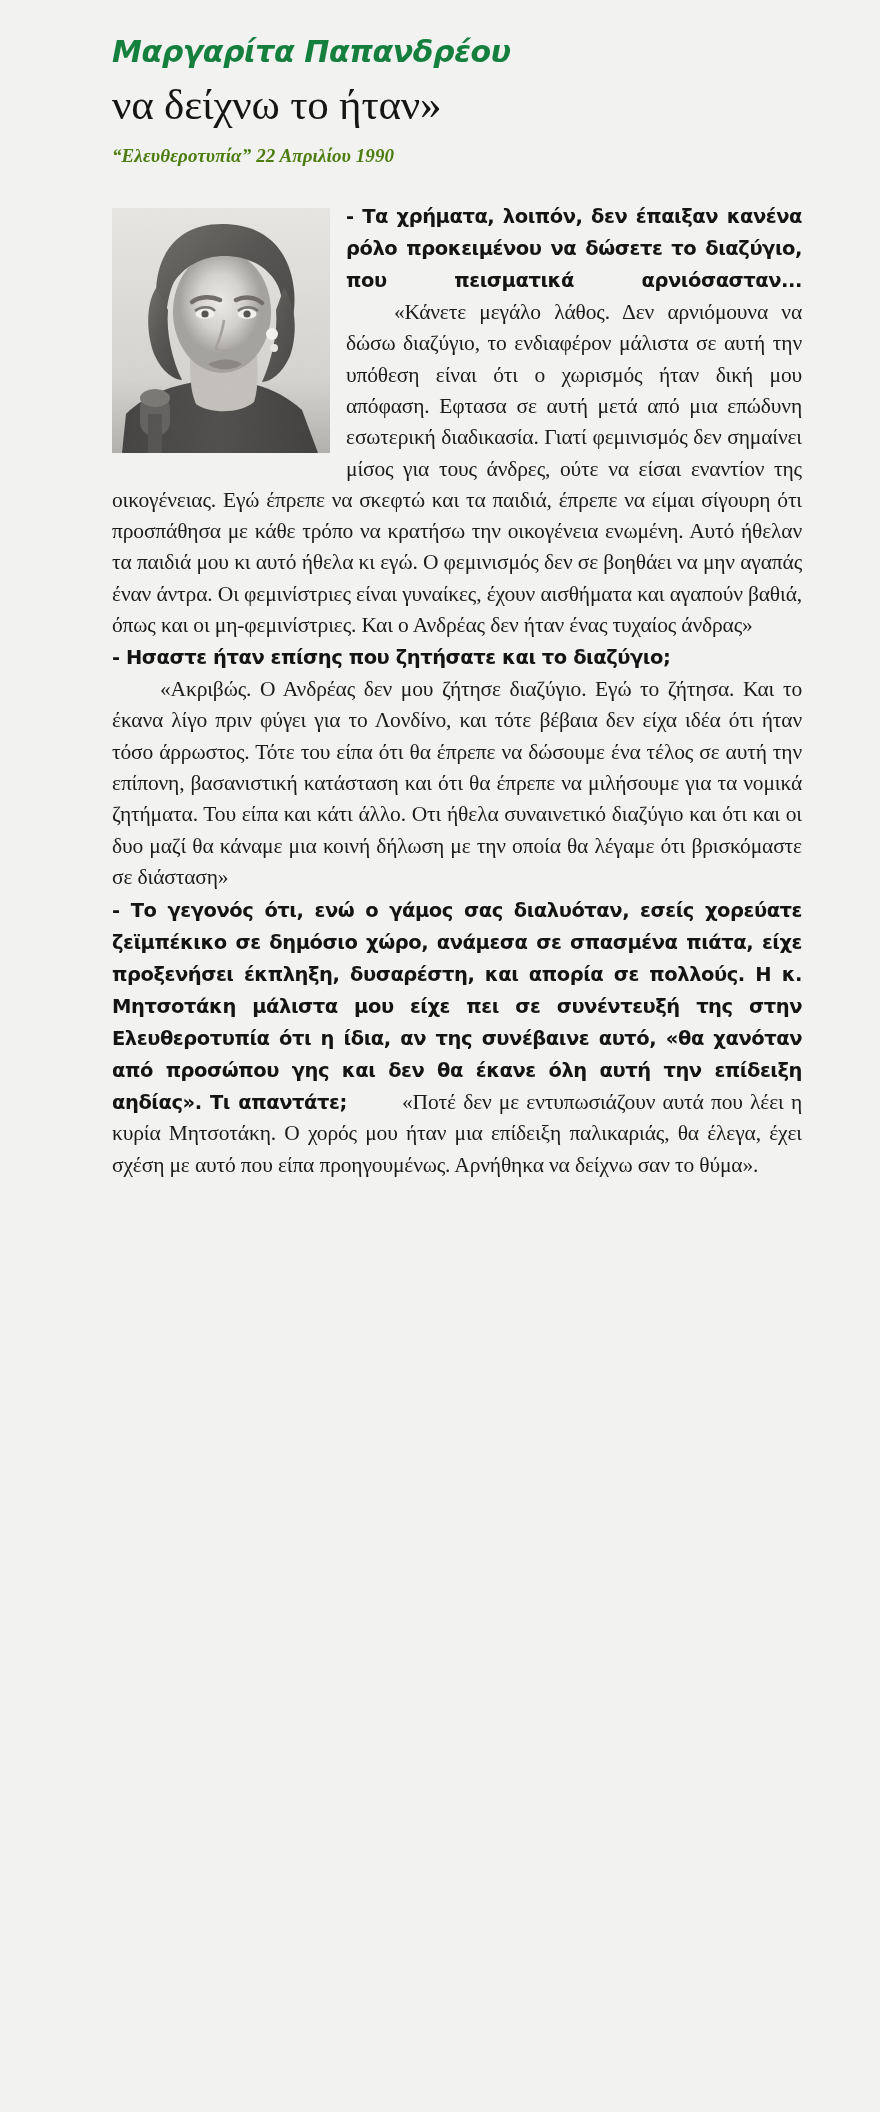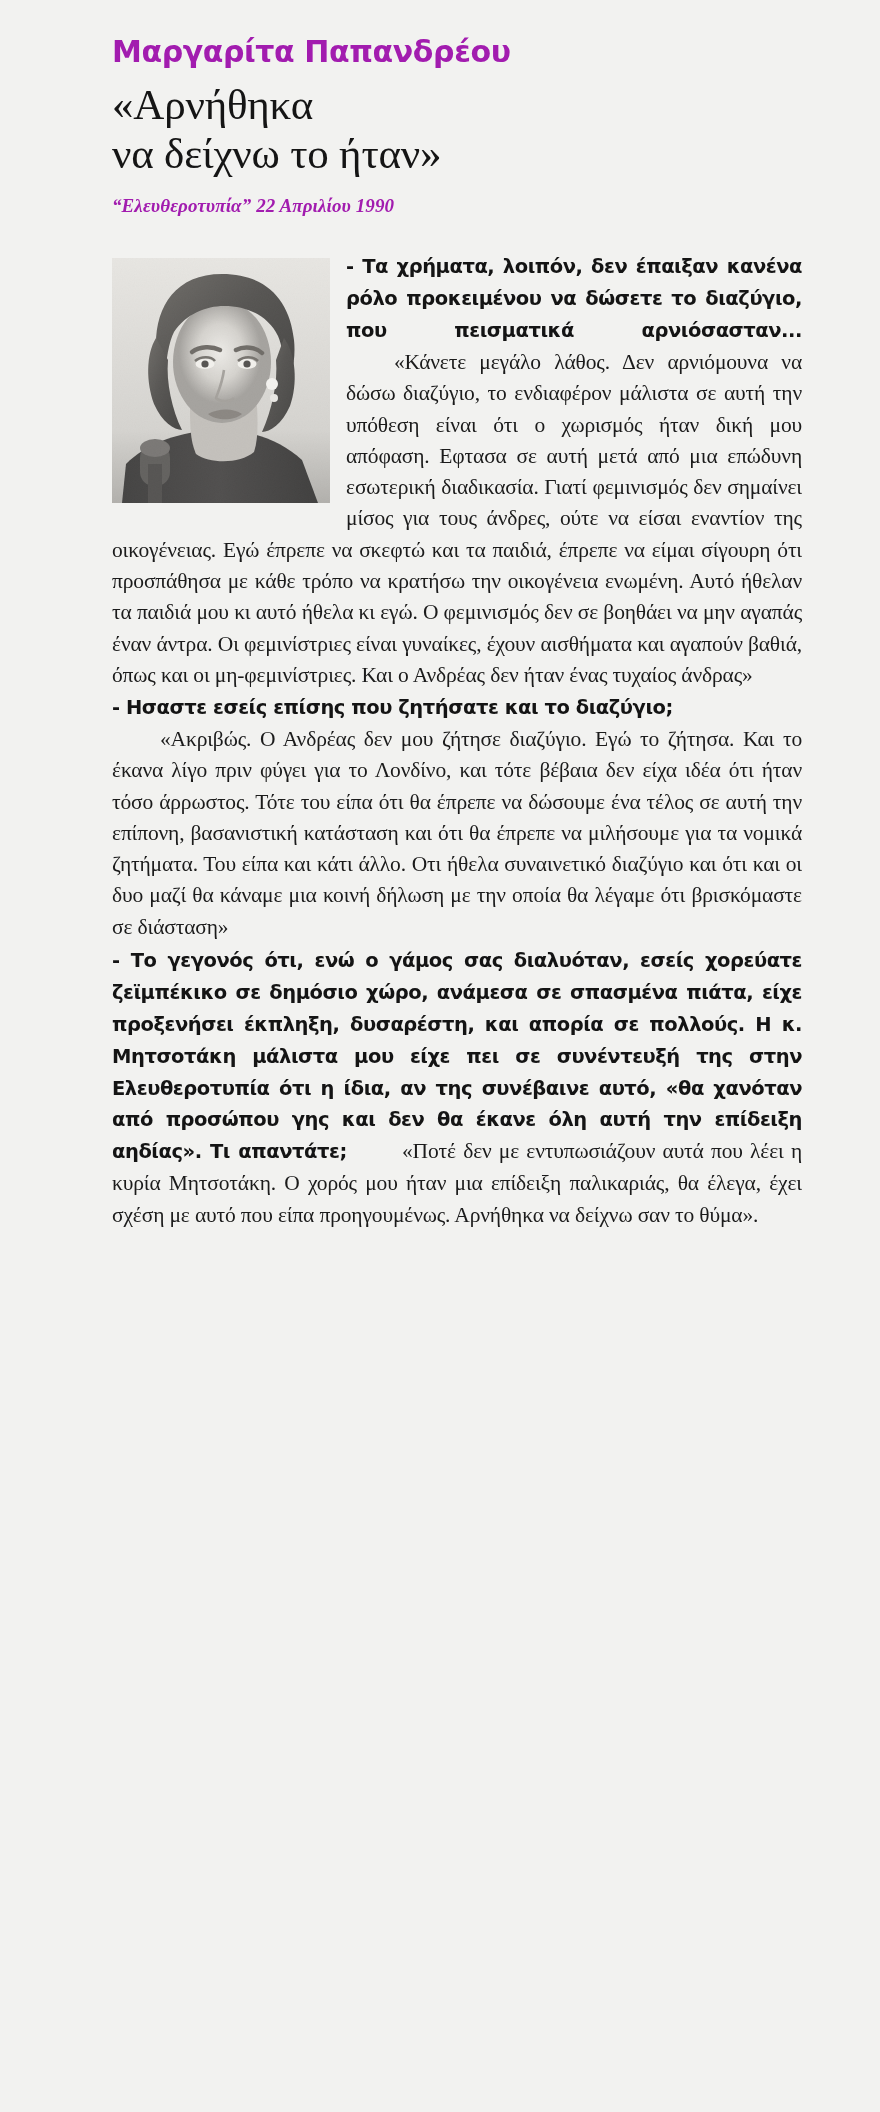--- a/index.html
+++ b/index.html
@@ -49,21 +49,21 @@
     color: #151515;
     margin: 12px 0 0 0;
     letter-spacing: -0.2px;
   }
   .headline .l2 { display: block; }
   .source {
     font-family: "Liberation Serif", "DejaVu Serif", serif;
     font-style: italic;
     font-weight: 700;
     font-size: 19px;
-    color: #a21caf;
+    color: #4d7c0f;
     margin: 16px 0 0 0;
     letter-spacing: 0.1px;
   }
 
   
   .body {
     margin-top: 34px;
     font-size: 21.5px;
     line-height: 1.455;
     text-align: justify;
@@ -108,24 +108,23 @@
   .sec { display: block; }
   .sec + .sec { margin-top: 2px; }
   .clearfix::after { content: ""; display: block; clear: both; }
 </style>
 </head>
 <body style="background-color: rgb(242, 242, 240);">
 
 <div class="page">
   <div class="content">
 
-    <h2 class="kicker" style="color: #a21caf;">Μαργαρίτα Παπανδρέου</h2>
+    <h2 class="kicker" style="color: #15803d; font-style: italic;">Μαργαρίτα Παπανδρέου</h2>
 
     <h1 class="headline">
-      <span class="l1">«Αρνήθηκα</span>
       <span class="l2">να δείχνω το ήταν»</span>
     </h1>
 
     <div class="source">“Ελευθεροτυπία” 22 Απριλίου 1990</div>
 
     <div class="body clearfix">
 
       <p class="sec">
         <span class="photo">
           <svg viewBox="0 0 218 245" preserveAspectRatio="none" aria-hidden="true">
@@ -193,21 +192,21 @@
             <rect x="36" y="206" width="14" height="44" fill="#2a2826"></rect>
             <ellipse cx="43" cy="190" rx="15" ry="9" fill="#585552"></ellipse>
             <rect width="218" height="245" filter="url(#grain)" fill="#ffffff" opacity="0.22"></rect>
           </svg>
         </span>
         <span class="q">- Τα χρήματα, λοιπόν, δεν έπαιξαν κανένα ρόλο προκειμένου να δώσετε το διαζύγιο, που πεισματικά αρνιόσασταν...</span>
         <span class="a">«Κάνετε μεγάλο λάθος. Δεν αρνιόμουνα να δώσω διαζύγιο, το ενδιαφέρον μάλιστα σε αυτή την υπόθεση είναι ότι ο χωρισμός ήταν δική μου απόφαση. Εφτασα σε αυτή μετά από μια επώδυνη εσωτερική διαδικασία. Γιατί φεμινισμός δεν σημαίνει μίσος για τους άνδρες, ούτε να είσαι εναντίον της οικογένειας. Εγώ έπρεπε να σκεφτώ και τα παιδιά, έπρεπε να είμαι σίγουρη ότι προσπάθησα με κάθε τρόπο να κρατήσω την οικογένεια ενωμένη. Αυτό ήθελαν τα παιδιά μου κι αυτό ήθελα κι εγώ. Ο φεμινισμός δεν σε βοηθάει να μην αγαπάς έναν άντρα. Οι φεμινίστριες είναι γυναίκες, έχουν αισθήματα και αγαπούν βαθιά, όπως και οι μη-φεμινίστριες. Και ο Ανδρέας δεν ήταν ένας τυχαίος άνδρας»</span>
       </p>
 
       <p class="sec">
-        <span class="q blk">-  Ησαστε εσείς επίσης που ζητήσατε και το διαζύγιο;</span>
+        <span class="q blk">-  Ησαστε ήταν επίσης που ζητήσατε και το διαζύγιο;</span>
         <span class="a"> «Ακριβώς. Ο Ανδρέας δεν μου ζήτησε διαζύγιο. Εγώ το ζήτησα. Και το έκανα λίγο πριν φύγει για το Λονδίνο, και τότε βέβαια δεν είχα ιδέα ότι ήταν τόσο άρρωστος. Τότε του είπα ότι θα έπρεπε να δώσουμε ένα τέλος σε αυτή την επίπονη, βασανιστική κατάσταση και ότι θα έπρεπε να μιλήσουμε για τα νομικά ζητήματα. Του είπα και κάτι άλλο. Οτι ήθελα συναινετικό διαζύγιο και ότι και οι δυο μαζί θα κάναμε μια κοινή δήλωση με την οποία θα λέγαμε ότι βρισκόμαστε σε διάσταση»</span>
       </p>
 
       <p class="sec">
         <span class="q">- Το γεγονός ότι, ενώ ο γάμος σας διαλυόταν, εσείς χορεύατε ζεϊμπέκικο σε δημόσιο χώρο, ανάμεσα σε σπασμένα πιάτα, είχε προξενήσει έκπληξη, δυσαρέστη, και απορία σε πολλούς. Η κ. Μητσοτάκη μάλιστα μου είχε πει σε συνέντευξή της στην Ελευθεροτυπία ότι η ίδια, αν της συνέβαινε αυτό, «θα χανόταν από προσώπου γης και δεν θα έκανε όλη αυτή την επίδειξη αηδίας». Τι απαντάτε;</span>
         <span class="a"> «Ποτέ δεν με εντυπωσιάζουν αυτά που λέει η κυρία Μητσοτάκη. Ο χορός μου ήταν μια επίδειξη παλικαριάς, θα έλεγα, έχει σχέση με αυτό που είπα προηγουμένως. Αρνήθηκα να δείχνω σαν το θύμα».</span>
       </p>
 
     </div>
   </div>

